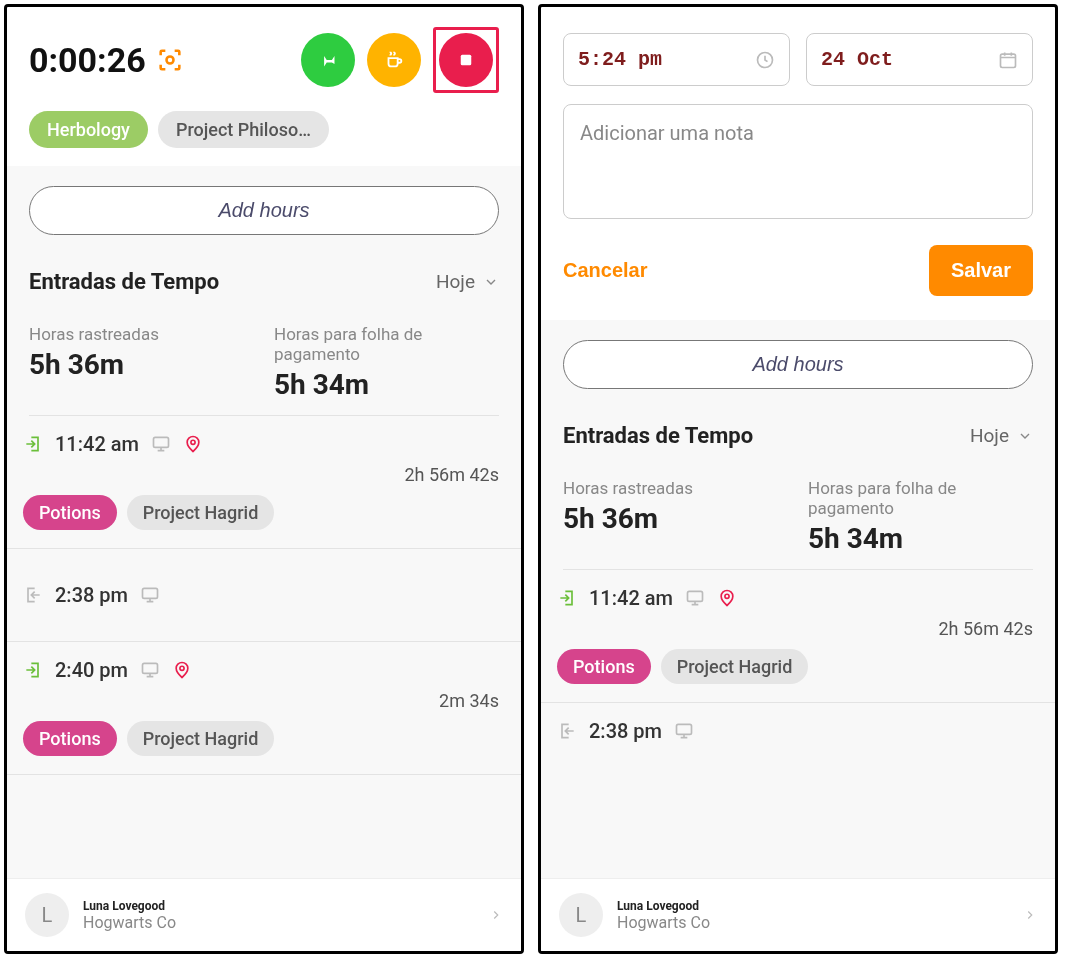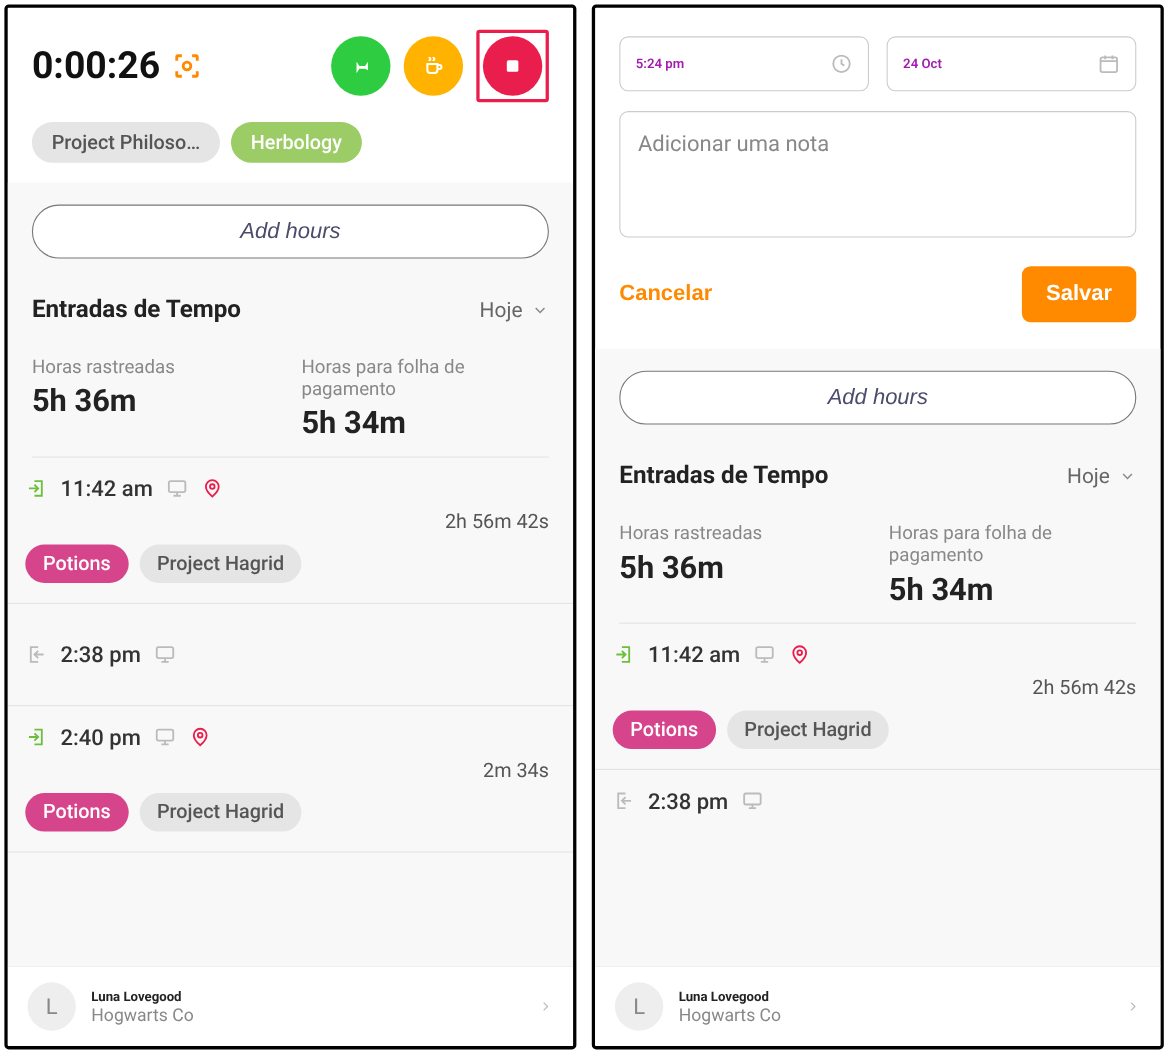--- a/index.html
+++ b/index.html
@@ -118,21 +118,21 @@
   .user-chev { color: #bbb; }
 
   
   .right-top { padding: 26px 22px 0 22px; }
   .field-row { display: flex; gap: 16px; }
   .field {
     flex: 1; border: 1.5px solid #ccc; border-radius: 8px;
     padding: 14px 14px; display: flex; justify-content: space-between; align-items: center;
     background: #fff;
   }
-  .field-val { font-size: 12px; font-weight: 600; color: #a21caf; }
+  .field-val { font-size: 20px; font-weight: 600; color: #7f1d1d; font-family: Liberation Mono, monospace; }
   .field-icon { color: #bbb; }
   .note-box {
     margin-top: 18px;
     border: 1.5px solid #ccc; border-radius: 8px;
     height: 115px; padding: 16px; color: #888; font-size: 20px;
     background: #fff;
   }
   .btn-row {
     display: flex; justify-content: space-between; align-items: center;
     padding: 26px 22px 24px 22px;
@@ -175,22 +175,22 @@
         <div class="circle-btn circle-red">
           <svg width="18" height="18" viewBox="0 0 24 24" fill="#fff">
               <rect x="5" y="5" width="14" height="14" rx="2"></rect>
             </svg>
         </div>
       </div>
     </div>
   </div>
 
   <div class="tags-row">
+    <span class="tag tag-green">Herbology</span>
     <span class="tag tag-grey">Project Philoso…</span>
-    <span class="tag tag-green">Herbology</span>
   </div>
 
   <div class="below">
     <div class="add-hours-wrap">
       <button class="add-hours-btn">Add hours</button>
     </div>
 
     <div class="section-header">
       <span class="section-title">Entradas de Tempo</span>
       <span class="section-filter">

